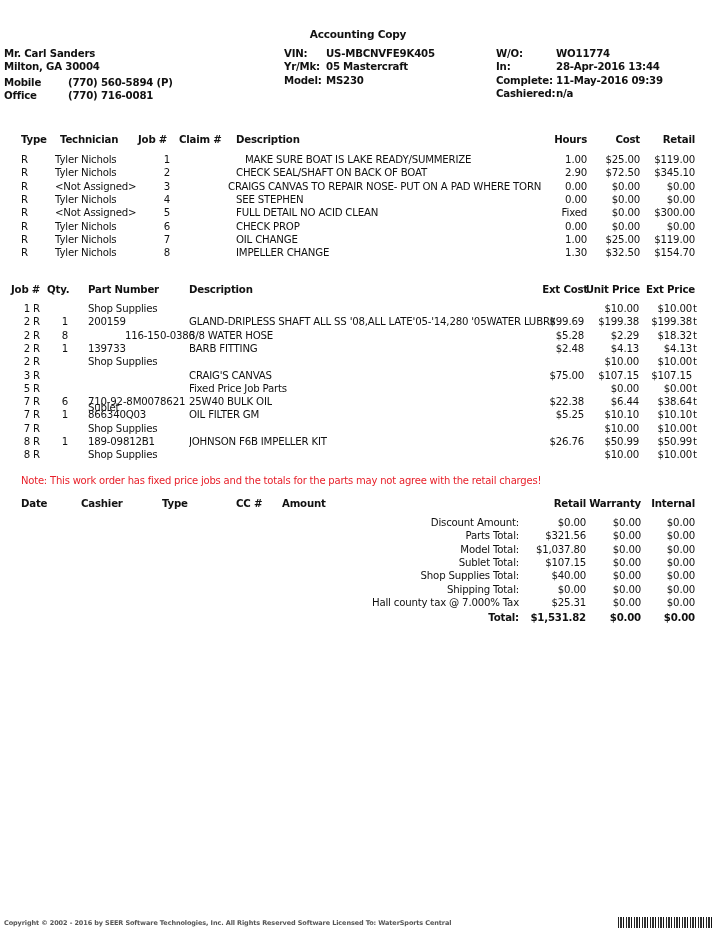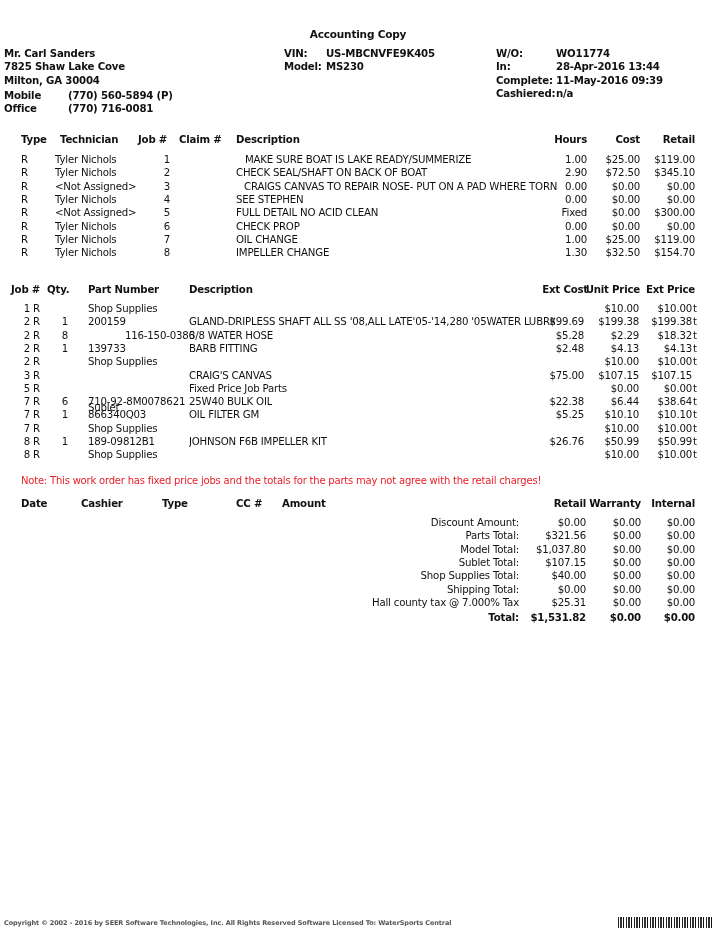--- a/index.html
+++ b/index.html
@@ -21,36 +21,39 @@
     background: repeating-linear-gradient(90deg, #222 0 1px, #fff 1px 2px, #333 2px 4px, #fff 4px 5px, #111 5px 6px, #fff 6px 8px); }
   .total-row span { font-weight: bold; }
 </style>
 </head>
 <body>
 
 <div class="abs title">Accounting Copy</div>
 
 <div class="abs" style="left:4px; top:47px; width:270px;">
   <div class="hdr-line">Mr. Carl Sanders</div>
-  <div class="hdr-line">7825 Shaw Lake Cove</div>
   <div class="hdr-line">Milton, GA 30004</div>
   <div class="hdr-line" style="position:relative; margin-top:2px;">
     <span>Mobile</span>
     <span style="position:absolute; left:64px;">(770) 560-5894 (P)</span>
   </div>
   <div class="hdr-line" style="position:relative;">
     <span>Office</span>
     <span style="position:absolute; left:64px;">(770) 716-0081</span>
   </div>
 </div>
 
 <div class="abs" style="left:284px; top:47px; width:200px;">
   <div class="hdr-line" style="position:relative;">
     <span>VIN:</span>
     <span style="position:absolute; left:42px;">US-MBCNVFE9K405</span>
+  </div>
+  <div class="hdr-line" style="position:relative;">
+    <span>Yr/Mk:</span>
+    <span style="position:absolute; left:42px;">05 Mastercraft</span>
   </div>
   <div class="hdr-line" style="position:relative;">
     <span>Model:</span>
     <span style="position:absolute; left:42px;">MS230</span>
   </div>
 </div>
 
 <div class="abs" style="left:496px; top:47px; width:216px;">
   <div class="hdr-line" style="position:relative;">
     <span>W/O:</span>
@@ -97,21 +100,21 @@
     <span style="left:150px; width:20px;" class="r">2</span>
     <span style="left:236px;">CHECK SEAL/SHAFT ON BACK OF BOAT</span>
     <span style="left:540px; width:47px;" class="r">2.90</span>
     <span style="left:590px; width:50px;" class="r">$72.50</span>
     <span style="left:644px; width:51px;" class="r">$345.10</span>
   </div>
   <div class="row" style="top:179.6px;">
     <span style="left:21px;">R</span>
     <span style="left:55px;">&lt;Not Assigned&gt;</span>
     <span style="left:150px; width:20px;" class="r">3</span>
-    <span style="left:244px;">CRAIGS CANVAS TO REPAIR NOSE- PUT ON A PAD WHERE TORN</span>
+    <span style="left:228px;">CRAIGS CANVAS TO REPAIR NOSE- PUT ON A PAD WHERE TORN</span>
     <span style="left:540px; width:47px;" class="r">0.00</span>
     <span style="left:590px; width:50px;" class="r">$0.00</span>
     <span style="left:644px; width:51px;" class="r">$0.00</span>
   </div>
   <div class="row" style="top:192.9px;">
     <span style="left:21px;">R</span>
     <span style="left:55px;">Tyler Nichols</span>
     <span style="left:150px; width:20px;" class="r">4</span>
     <span style="left:236px;">SEE STEPHEN</span>
     <span style="left:540px; width:47px;" class="r">0.00</span>

